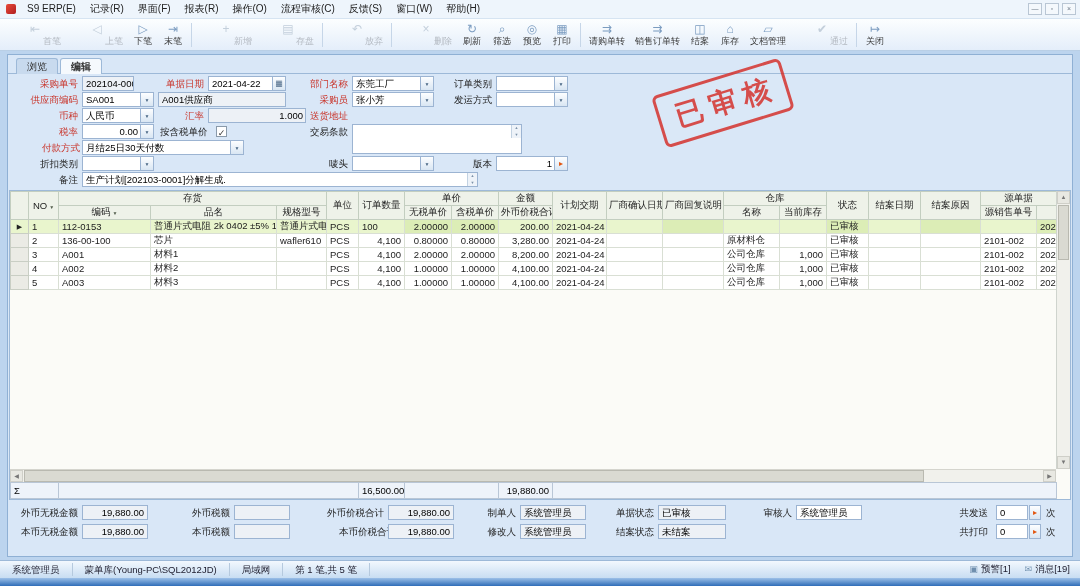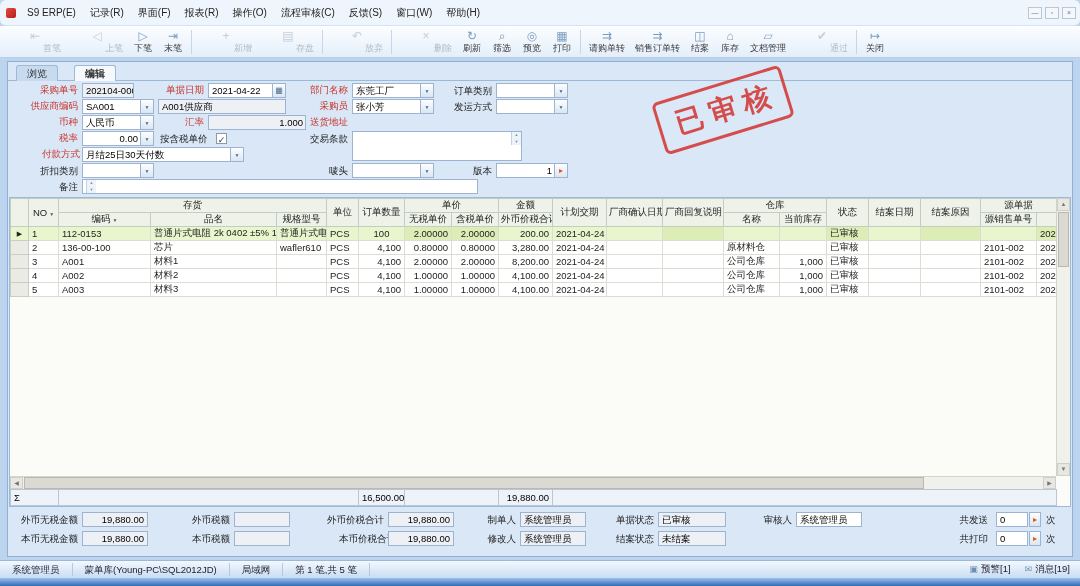--- a/index.html
+++ b/index.html
@@ -6,46 +6,46 @@
   html,body{width:1080px;height:586px;overflow:hidden;}
   body{font-family:"Liberation Sans",sans-serif;font-size:10px;background:#bcd4ee;}
   .win{width:1080px;height:586px;display:flex;flex-direction:column;position:relative;}
 
   
   .titlebar{height:16px;background:#1574d0;color:#fff;display:flex;align-items:center;padding:0 6px;font-size:9.5px;flex:0 0 auto;}
   .title{flex:1;white-space:nowrap;overflow:hidden;}
   .wbtn{width:22px;text-align:center;font-size:9px;color:#fff;cursor:default;}
 
   
-  .menubar{height:26px;background:#eef5fc;display:flex;align-items:center;padding:0 4px;border-bottom:1px solid #d6e4f2;flex:0 0 auto;border-radius:6px;}
+  .menubar{height:19px;background:#eef5fc;display:flex;align-items:center;padding:0 4px;border-bottom:1px solid #d6e4f2;flex:0 0 auto;}
   .appicon{width:10px;height:10px;background:linear-gradient(135deg,#e84a3a,#b01f1f);border-radius:2px;margin:0 4px 0 2px;}
   .mitem{padding:0 7px;color:#222;white-space:nowrap;}
   .mdi{margin-left:auto;display:flex;gap:3px;}
   .mdibtn{width:14px;height:12px;border:1px solid #b9c6d4;background:#f4f8fc;color:#6b7886;font-size:7px;text-align:center;line-height:10px;}
 
   
   .toolbar{height:32px;background:linear-gradient(#fcfeff,#e4eefa);border-bottom:1px solid #b9cfe6;display:flex;align-items:center;padding:0 4px;flex:0 0 auto;}
   .tbtn{min-width:30px;padding:0 5px;height:30px;display:flex;flex-direction:column;align-items:center;justify-content:center;cursor:default;}
   .ticon{font-size:12px;line-height:13px;color:#7b9cc0;}
   .tlabel{font-size:9px;line-height:11px;color:#3a3a3a;white-space:nowrap;}
   .tbtn.dis .ticon{color:#c3cfdb;}
   .tbtn.dis .tlabel{color:#b4bac2;margin-left:34px;}
   .tsep{width:1px;height:24px;background:#c6d6e8;margin:0 3px;}
 
   
   .client{flex:1 1 auto;background:#bcd4ee;padding:3px 7px;}
   .doc{height:100%;background:#d9e7f7;border:1px solid #8fb0d4;position:relative;overflow:hidden;}
-  .tabstrip{height:19px;padding:3px 0 0 8px;border-bottom:1px solid #9db9d8;display:flex;gap:16px;}
+  .tabstrip{height:19px;padding:3px 0 0 8px;border-bottom:1px solid #9db9d8;display:flex;gap:2px;}
   .tab{height:16px;padding:0 10px;background:#c8daee;border:1px solid #9db9d8;border-bottom:none;border-radius:3px 3px 0 0;color:#333;line-height:15px;}
   .tab.active{background:#f5f9fd;font-weight:bold;}
 
   
   .formpanel{position:relative;height:116px;font-size:9.5px;}
   .flb{position:absolute;text-align:right;line-height:15px;color:#222;white-space:nowrap;}
-  .flb.req{color:#c9342a;font-family:Liberation Mono, monospace;}
+  .flb.req{color:#c9342a;}
   .flb.la{text-align:left;}
   .ctl{position:absolute;height:15px;background:#fff;border:1px solid #9cb4d2;display:flex;align-items:center;padding:0 0 0 3px;overflow:hidden;}
   .ctl .v{flex:1;white-space:nowrap;overflow:hidden;line-height:13px;}
   .ctl.num .v{text-align:right;padding-right:2px;}
   .ctl.ro{background:#edf1f6;}
   .dd{width:13px;height:13px;border-left:1px solid #9cb4d2;background:linear-gradient(#fdfeff,#d9e6f3);display:flex;align-items:center;justify-content:center;flex:0 0 auto;}
   .dd::after{content:"▼";font-size:5px;color:#4a6785;}
   .dd.cal::after{content:"▦";font-size:8px;}
   .dd.spin::after{content:"▸";font-size:8px;color:#e2550e;}
   .minis{width:10px;height:13px;display:flex;flex-direction:column;flex:0 0 auto;border-left:1px solid #c2d2e2;}
@@ -288,20 +288,21 @@
             <span class="dd"></span>
           </div>
         <span class="flb" style="left:432px;top:82px;width:52px">版本</span>
         <div class="ctl num" style="left:488px;top:82px;width:72px">
             <span class="v">1</span>
             <span class="dd spin"></span>
           </div>
 
         <span class="flb" style="left:2px;top:98px;width:68px">备注</span>
         <div class="ctl" style="left:74px;top:98px;width:396px">
+            <span class="v">生产计划[202103-0001]分解生成.</span>
             <span class="minis">
               <span class="mini">▲</span>
               <span class="mini">▼</span>
             </span>
           </div>
 
         <div class="stamp">已审核</div>
       </div>
 
       <div class="gridwrap">
@@ -360,21 +361,21 @@
               </tr>
             </thead>
             <tbody>
               <tr class="sel">
                 <td class="ind">▶</td>
                 <td>1</td>
                 <td>112-0153</td>
                 <td>普通片式电阻 2k 0402 ±5% 1/16W</td>
                 <td>普通片式电阻..</td>
                 <td>PCS</td>
-                <td style="text-align: center;">100</td>
+                <td style="text-align: left;">100</td>
                 <td class="dk" style="text-align: right;">2.00000</td>
                 <td class="dk" style="text-align: right;">2.00000</td>
                 <td style="text-align: right;">200.00</td>
                 <td>2021-04-24</td>
                 <td></td>
                 <td class="dk"></td>
                 <td></td>
                 <td style="text-align: right;"></td>
                 <td class="dk">已审核</td>
                 <td></td>

